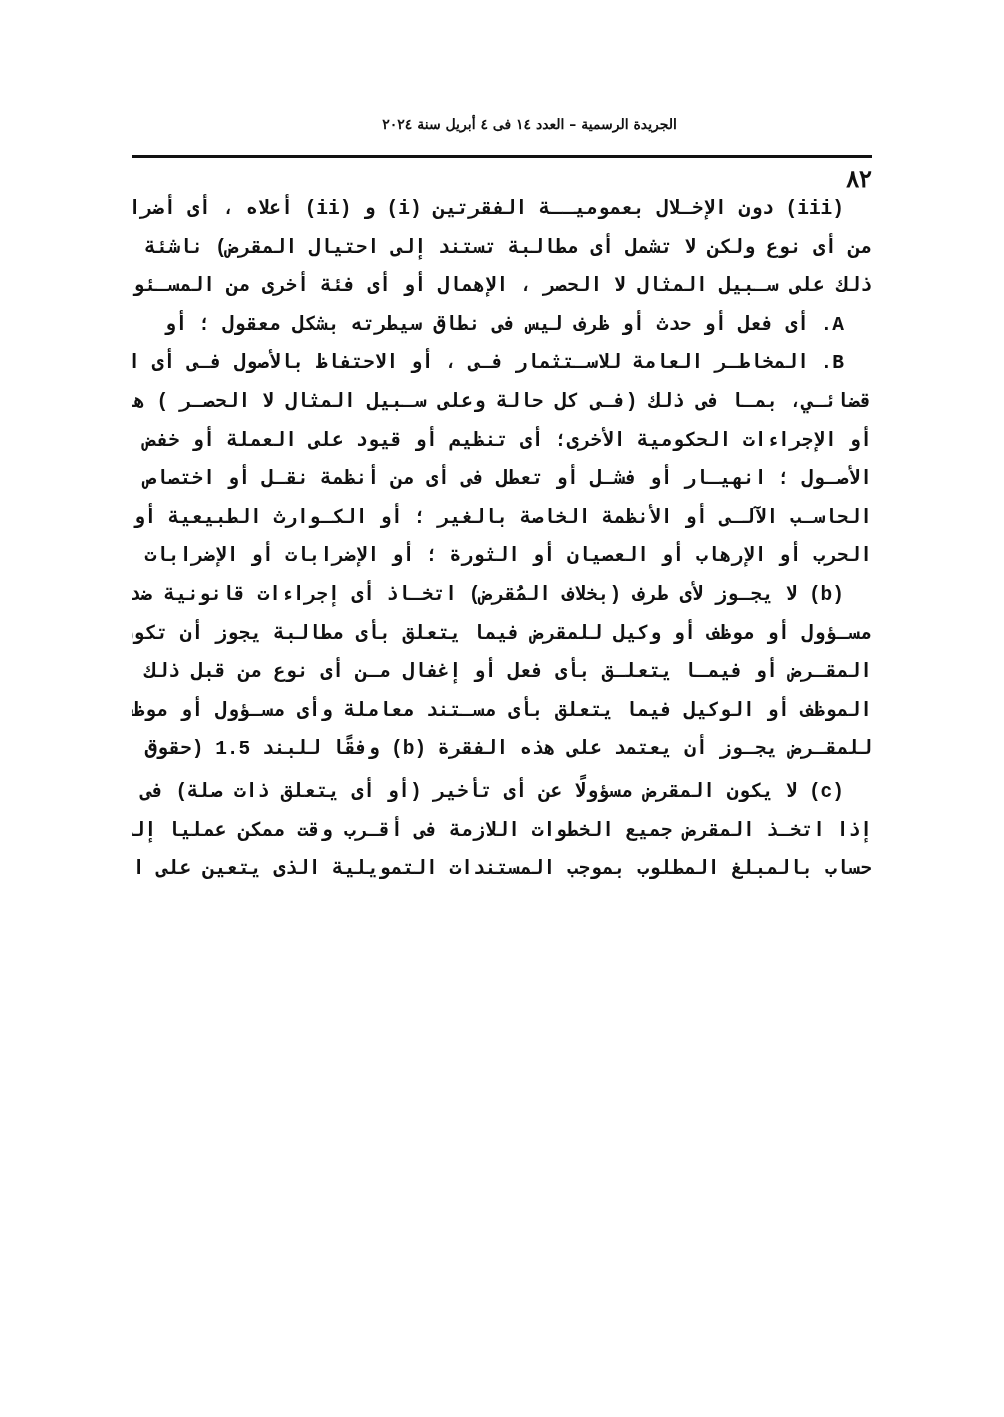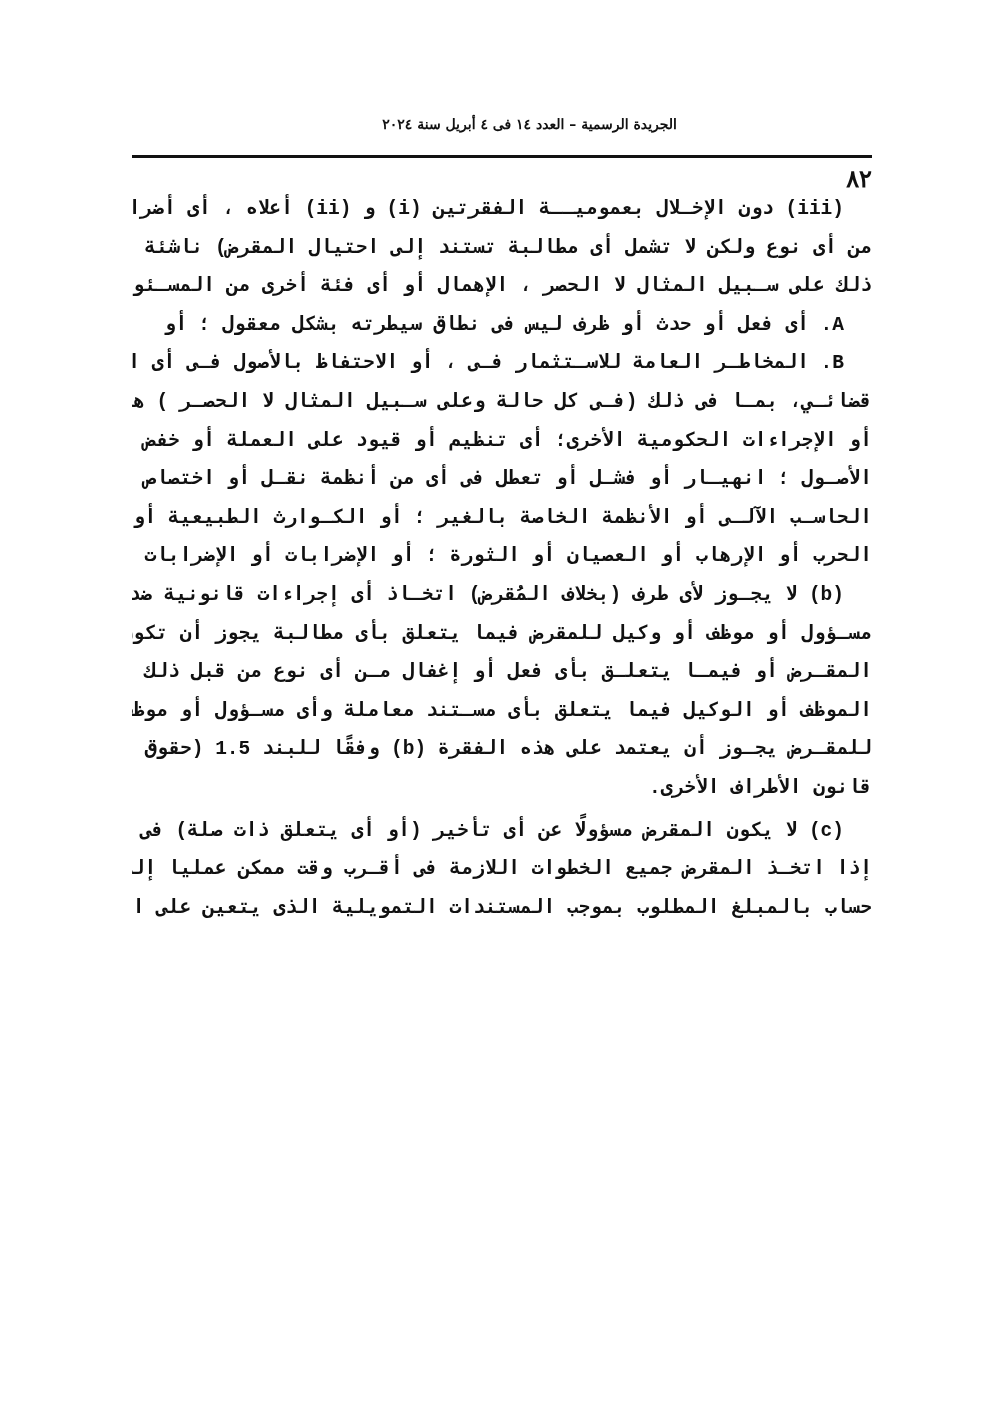--- a/index.html
+++ b/index.html
@@ -46,21 +46,20 @@
     <div class="line">الحاسـب الآلـى أو الأنظمة الخاصة بالغير ؛ أو الكـوارث الطبيعية أو أعمال القدر ؛</div>
     <div class="line last">الحرب أو الإرهاب أو العصيان أو الثورة ؛ أو الإضرابات أو الإضرابات الصناعية.</div>
   </div>
 
   <div>
     <div class="line indent">(b) لا يجـوز لأى طرف (بخلاف المُقرض) اتخـاذ أى إجراءات قانونية ضد أى</div>
     <div class="line">مسـؤول أو موظف أو وكيل للمقرض فيما يتعلق بأى مطالبة يجوز أن تكون لديه ضد</div>
     <div class="line">المقـرض أو فيمـا يتعلـق بأى فعل أو إغفال مـن أى نوع من قبل ذلك المسـؤول أو</div>
     <div class="line">الموظف أو الوكيل فيما يتعلق بأى مسـتند معاملة وأى مسـؤول أو موظف أو وكيل</div>
     <div class="line">للمقـرض يجـوز أن يعتمد على هذه الفقرة (b) وفقًا للبند 1.5 (حقوق الغير ) وأحكام</div>
-    <div class="line last">قانون الأطراف الأخرى.</div>
   </div>
   <div class="gap"></div>
 
   <div>
     <div class="line indent">(c) لا يكون المقرض مسؤولًا عن أى تأخير (أو أى يتعلق ذات صلة) فى إيداع</div>
     <div class="line">إذا اتخـذ المقرض جميع الخطوات اللازمة فى أقـرب وقت ممكن عمليا إلى الامتثال</div>
     <div class="line">حساب بالمبلغ المطلوب بموجب المستندات التمويلية الذى يتعين على المقرض دفعه</div>
   </div>
 </div>
 

